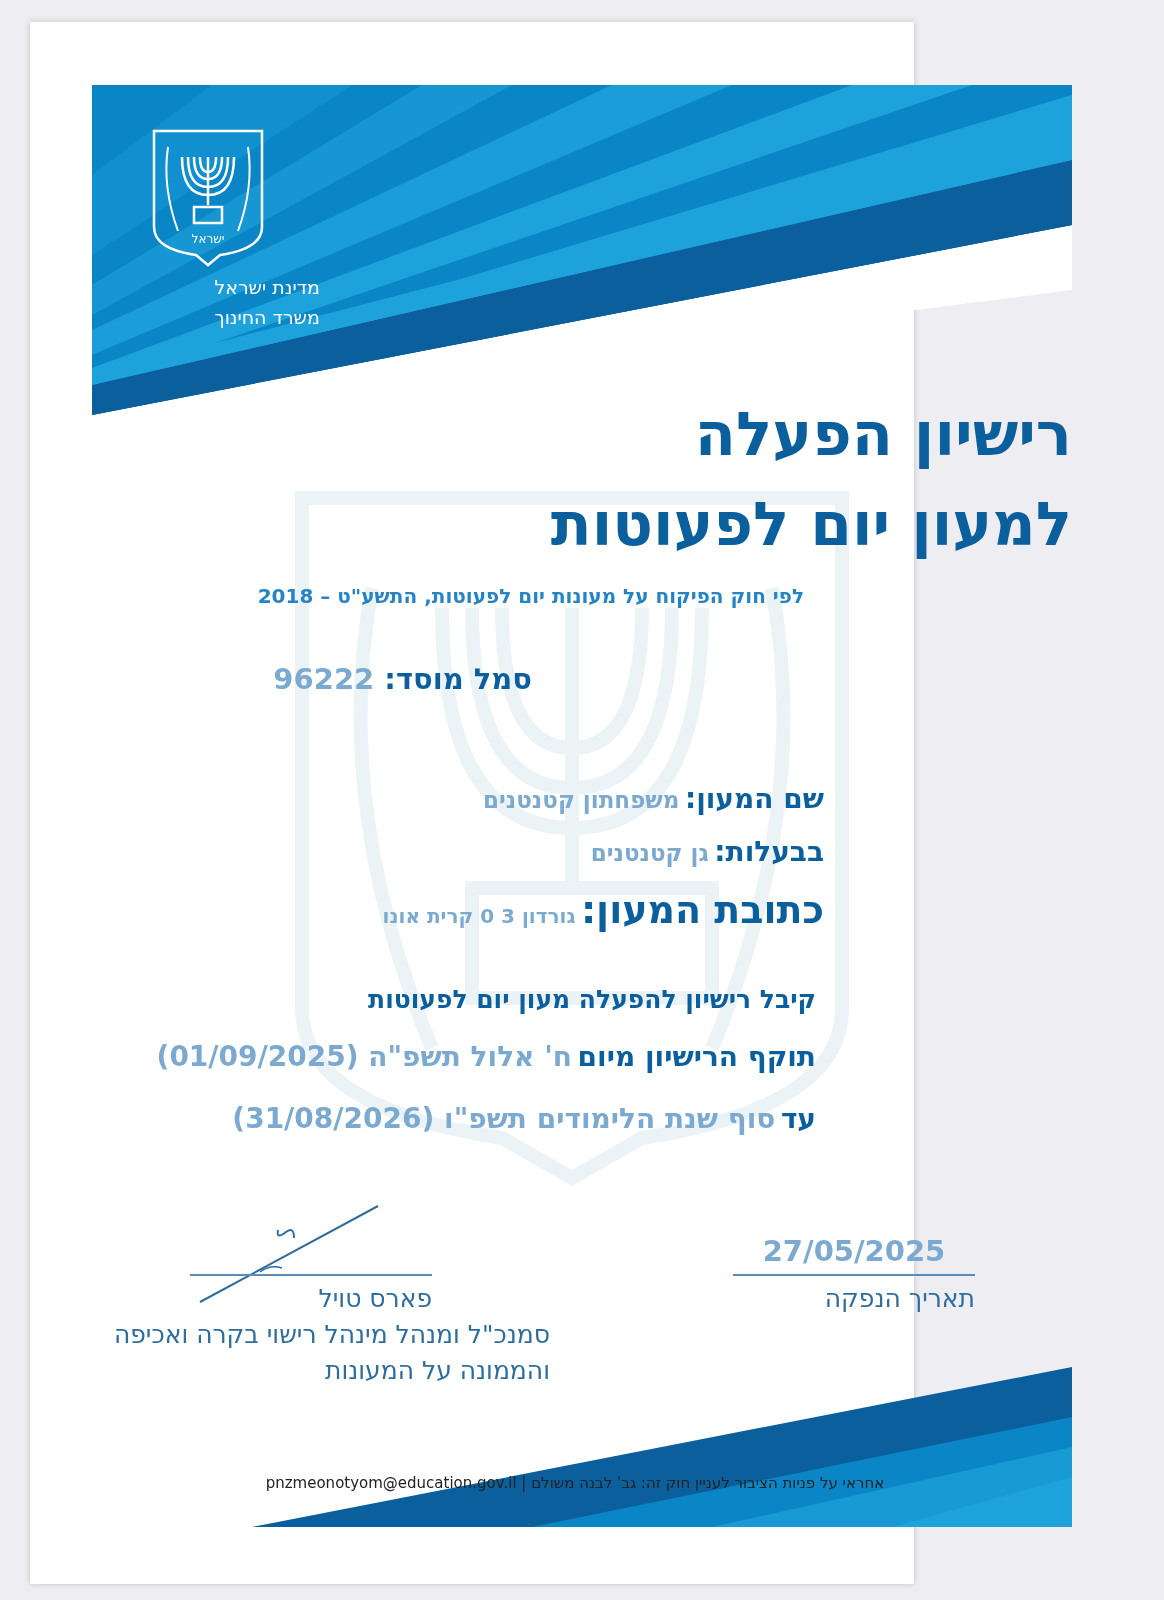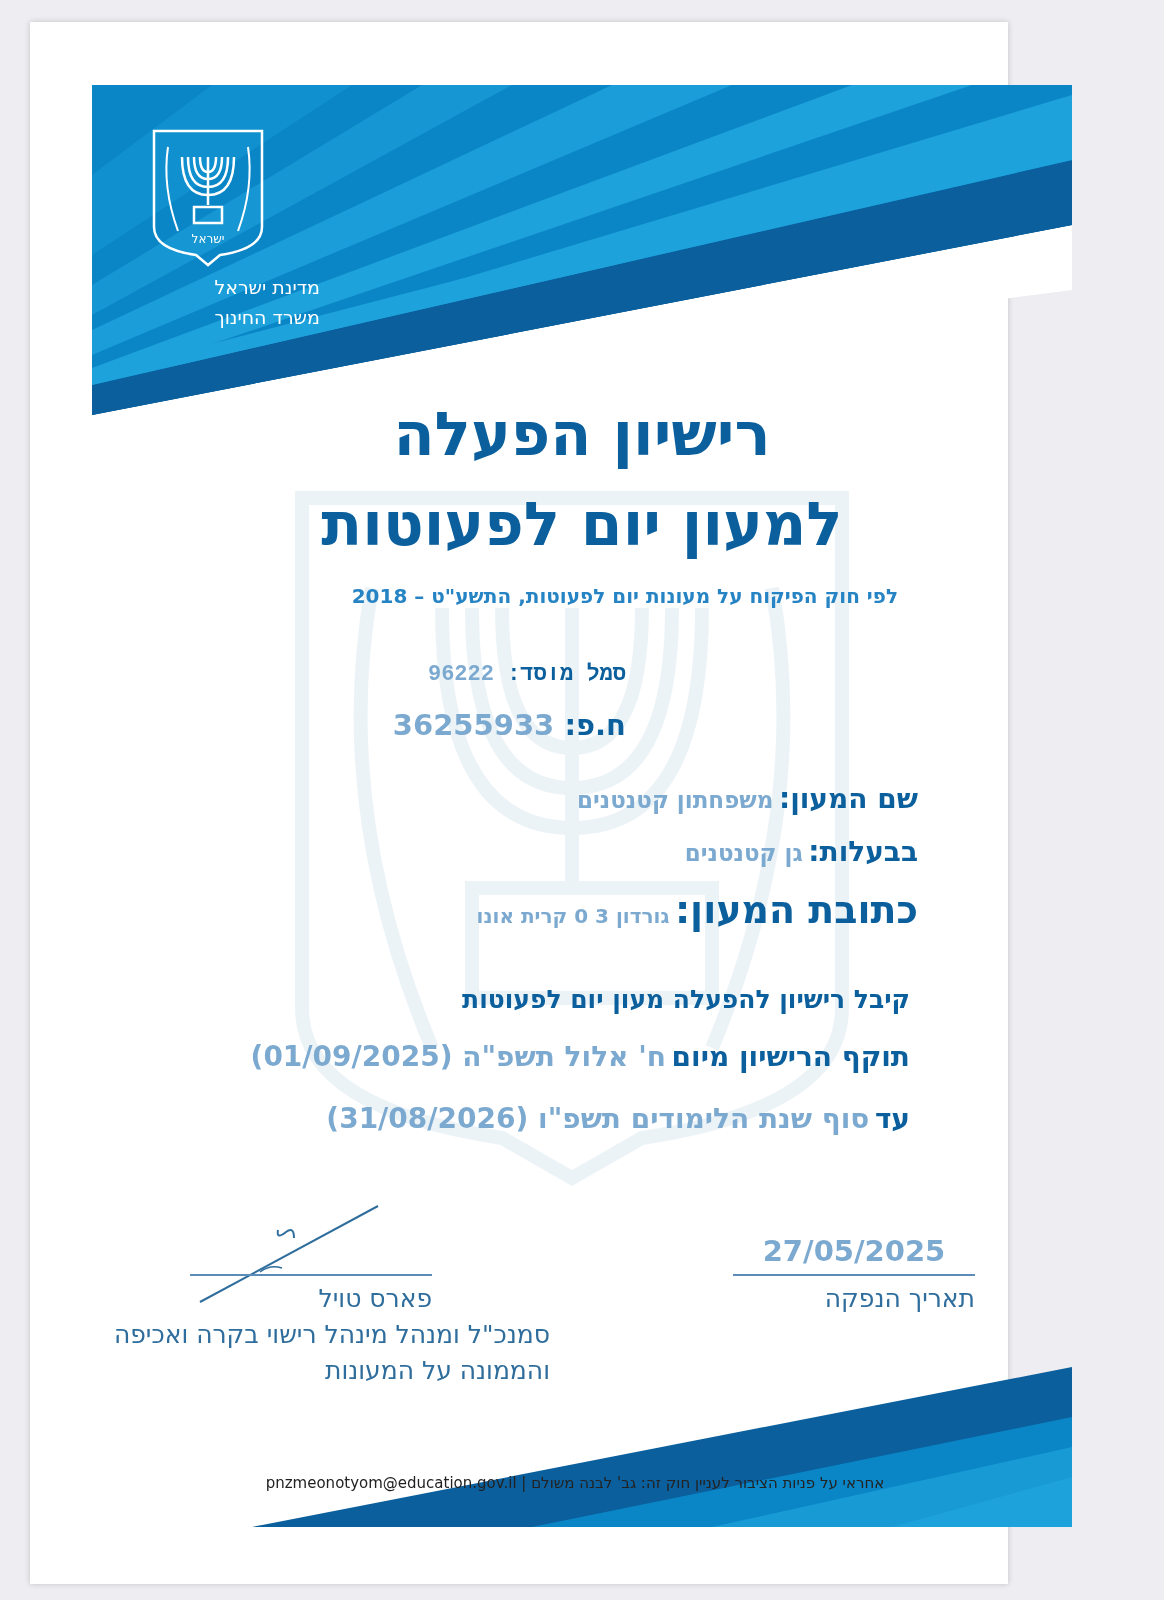--- a/index.html
+++ b/index.html
@@ -6,38 +6,38 @@
     body {
       width: 1164px; height: 1600px;
       background: #ededf2;
       position: relative;
       overflow: hidden;
       font-family: "DejaVu Sans", "Liberation Sans", sans-serif;
     }
     .page {
       position: absolute;
       left: 30px; top: 22px;
-      width: 978px; height: 1562px;
+      width: 884px; height: 1562px;
       background: #ffffff;
       box-shadow: 0 0 6px rgba(0,0,0,0.18);
     }
     .abs { position: absolute; }
     
     .banner-top { left: 62px; top: 63px; width: 980px; height: 340px; }
     .banner-bottom { left: 62px; top: 1345px; width: 980px; height: 180px; }
     .emblem { left: 120px; top: 105px; width: 116px; height: 142px; }
     .ministry {
       left: 90px; top: 250px; width: 200px;
       color: #ffffff;
       font-size: 19px; line-height: 30px;
       direction: rtl;
     }
     .watermark { left: 262px; top: 466px; width: 560px; height: 700px; opacity: 0.07; }
     .title {
-      left: 62px; width: 980px; text-align: center;
+      left: 62px; width: 980px; 
       color: #0b5f9c; font-weight: bold;
       font-size: 60px; line-height: 80px;
       direction: rtl;
     }
     .subtitle {
       right: 110px; top: 562px;
       color: #2784c4; font-weight: bold; font-size: 20px;
       direction: rtl; white-space: nowrap;
     }
     .field {
@@ -108,27 +108,23 @@
       <rect x="180" y="400" width="240" height="110"></rect>
       <path d="M80,100 Q40,320 140,560"></path>
       <path d="M480,100 Q520,320 420,560"></path>
     </g>
   </svg>
 
   <div class="abs title" style="top:372px;">רישיון הפעלה</div>
   <div class="abs title" style="top:462px;">למעון יום לפעוטות</div>
   <div class="abs subtitle">לפי חוק הפיקוח על מעונות יום לפעוטות, התשע"ט – 2018</div>
 
-  <div class="abs field" style="right:382px; top:640px; font-size:22px;font-family:Liberation Mono, monospace;">
+  <div class="abs field" style="right:382px; top:640px; font-size:29px;">
     <span class="lbl">סמל מוסד:</span>
     <span class="val">96222</span>
-  </div>
-  <div class="abs field" style="right:382px; top:686px; font-size:29px;">
-    <span class="lbl">ח.פ:</span>
-    <span class="val">36255933</span>
   </div>
 
   <div class="abs field" style="right:90px; top:760px;">
     <span class="lbl" style="font-size:28px;">שם המעון:</span>
     <span class="val" style="font-size:23px;">משפחתון קטנטנים</span>
   </div>
   <div class="abs field" style="right:90px; top:813px;">
     <span class="lbl" style="font-size:28px;">בבעלות:</span>
     <span class="val" style="font-size:23px;">גן קטנטנים</span>
   </div>

